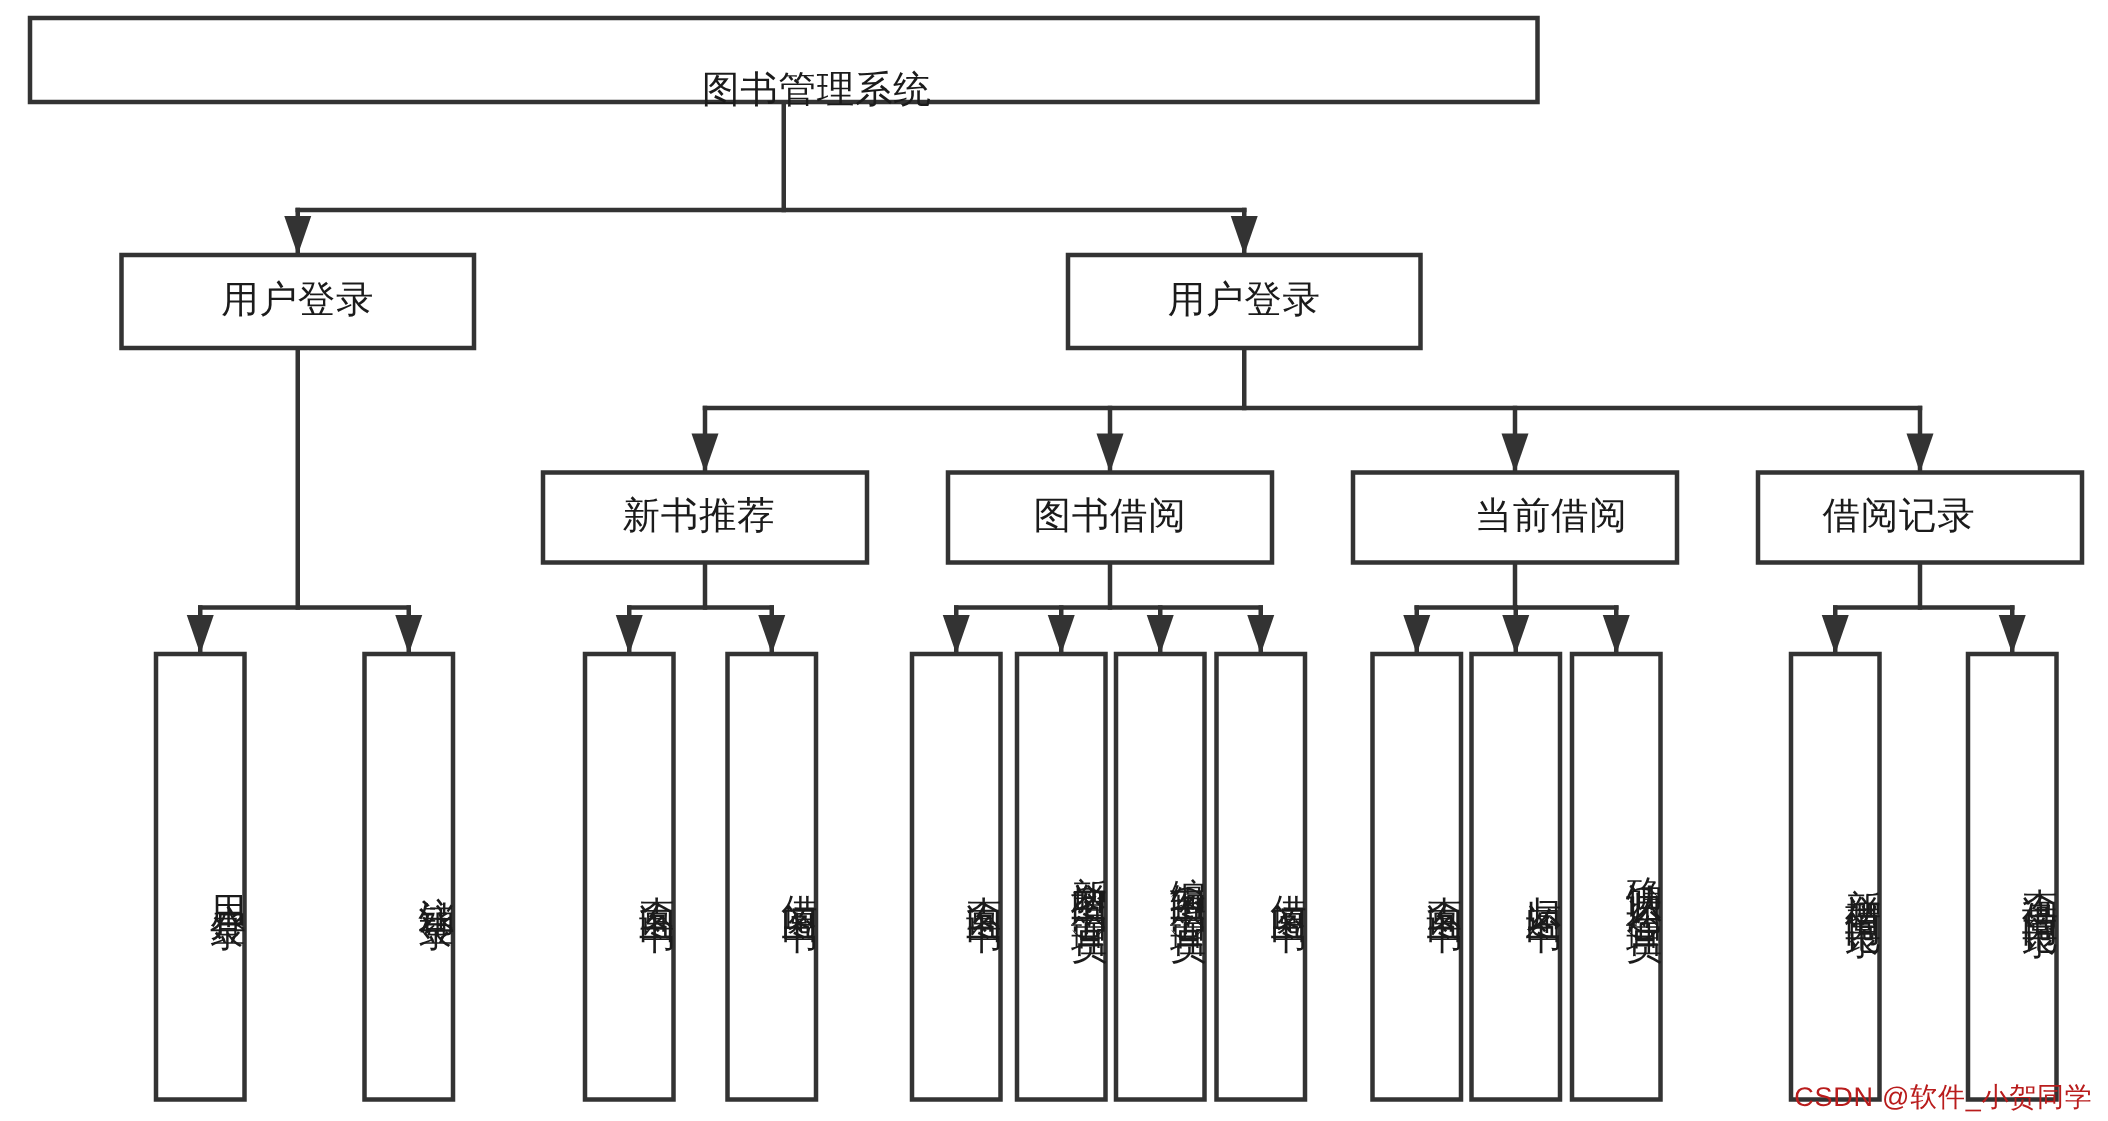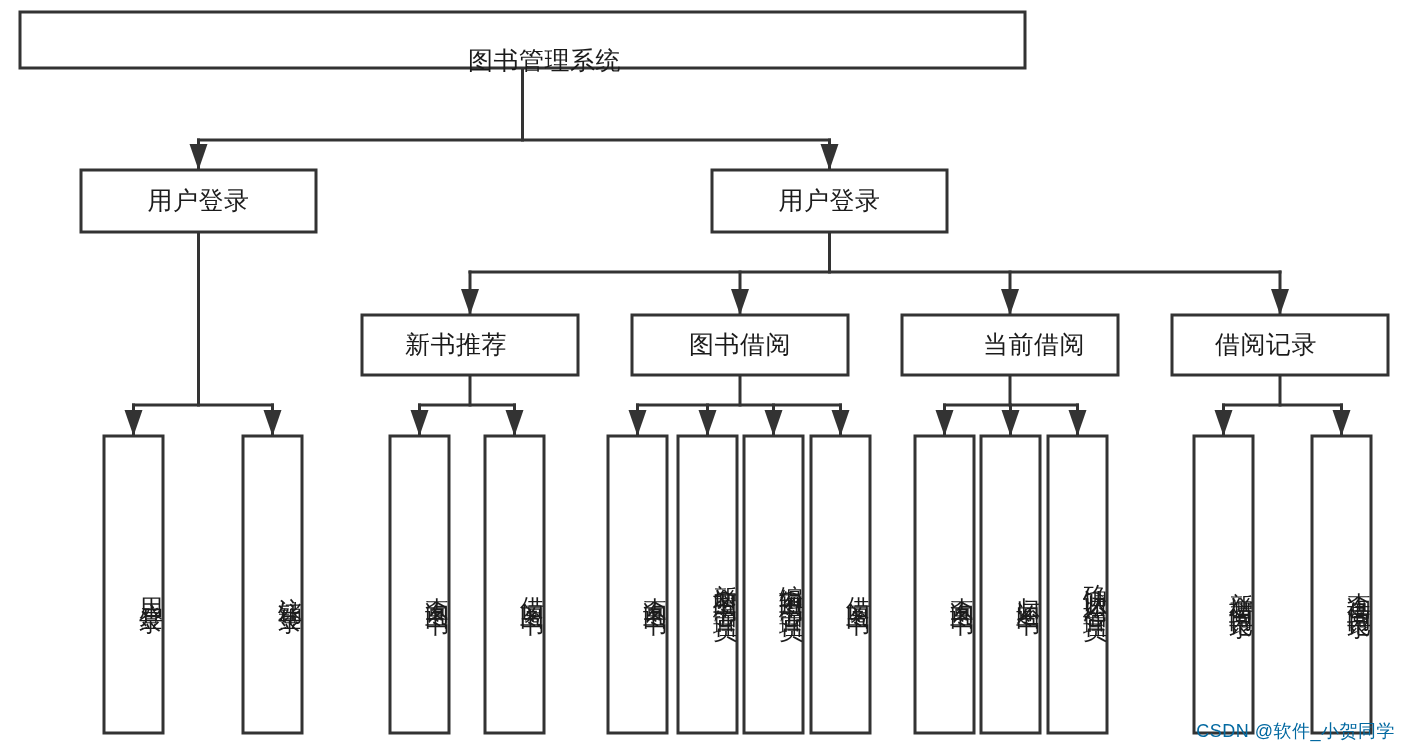--- a/index.html
+++ b/index.html
@@ -65,21 +65,21 @@
     align-items: flex-start;
     justify-content: center;
     padding-top: 6px;
     white-space: nowrap;
   }
   .watermark {
     position: absolute;
     right: 10px;
     bottom: 4px;
     font-size: 18px;
-    color: #0369a1;
+    color: #b91c1c;
     font-family: "Liberation Sans", "DejaVu Sans", sans-serif;
     letter-spacing: 0.5px;
     white-space: nowrap;
     pointer-events: none;
   }
 </style>
 </head>
 <body>
 
 <div id="diagram-root">
@@ -160,21 +160,21 @@
         <rect x="1048" y="436" width="59" height="297" class="node-rect"></rect>
         <rect x="1194" y="436" width="59" height="297" class="node-rect"></rect>
         <rect x="1312" y="436" width="59" height="297" class="node-rect"></rect>
       </g>
   </svg>
 
   <div id="labels-layer">
       <div class="node-label horizontal" style="left: 20px; top: 12px; width: 1049px; height: 56px; margin-top: 21px;">图书管理系统</div>
       <div class="node-label horizontal" style="left: 81px; top: 170px; width: 235px; height: 62px;">用户登录</div>
       <div class="node-label horizontal" style="left: 712px; top: 170px; width: 235px; height: 62px;">用户登录</div>
-      <div class="node-label horizontal" style="left: 354px; top: 315px; width: 204px; height: 60px;">新书推荐</div>
+      <div class="node-label horizontal" style="left: 364px; top: 315px; width: 204px; height: 60px;">新书推荐</div>
       <div class="node-label horizontal" style="left: 632px; top: 315px; width: 216px; height: 60px;">图书借阅</div>
       <div class="node-label horizontal" style="left: 926px; top: 315px; width: 216px; height: 60px;">当前借阅</div>
       <div class="node-label horizontal" style="left: 1172px; top: 315px; width: 188px; height: 60px;">借阅记录</div>
       <div class="node-label vertical" style="left: 104px; top: 436px; width: 59px; height: 297px;">用户登录</div>
       <div class="node-label vertical" style="left: 243px; top: 436px; width: 59px; height: 297px;">注销登录</div>
       <div class="node-label vertical" style="left: 390px; top: 436px; width: 59px; height: 297px;">查询图书</div>
       <div class="node-label vertical" style="left: 485px; top: 436px; width: 59px; height: 297px;">借阅图书</div>
       <div class="node-label vertical" style="left: 608px; top: 436px; width: 59px; height: 297px;">查询图书</div>
       <div class="node-label vertical" style="left: 678px; top: 436px; width: 59px; height: 297px;">新增图书（管理员）</div>
       <div class="node-label vertical" style="left: 744px; top: 436px; width: 59px; height: 297px;">编辑图书（管理员）</div>

